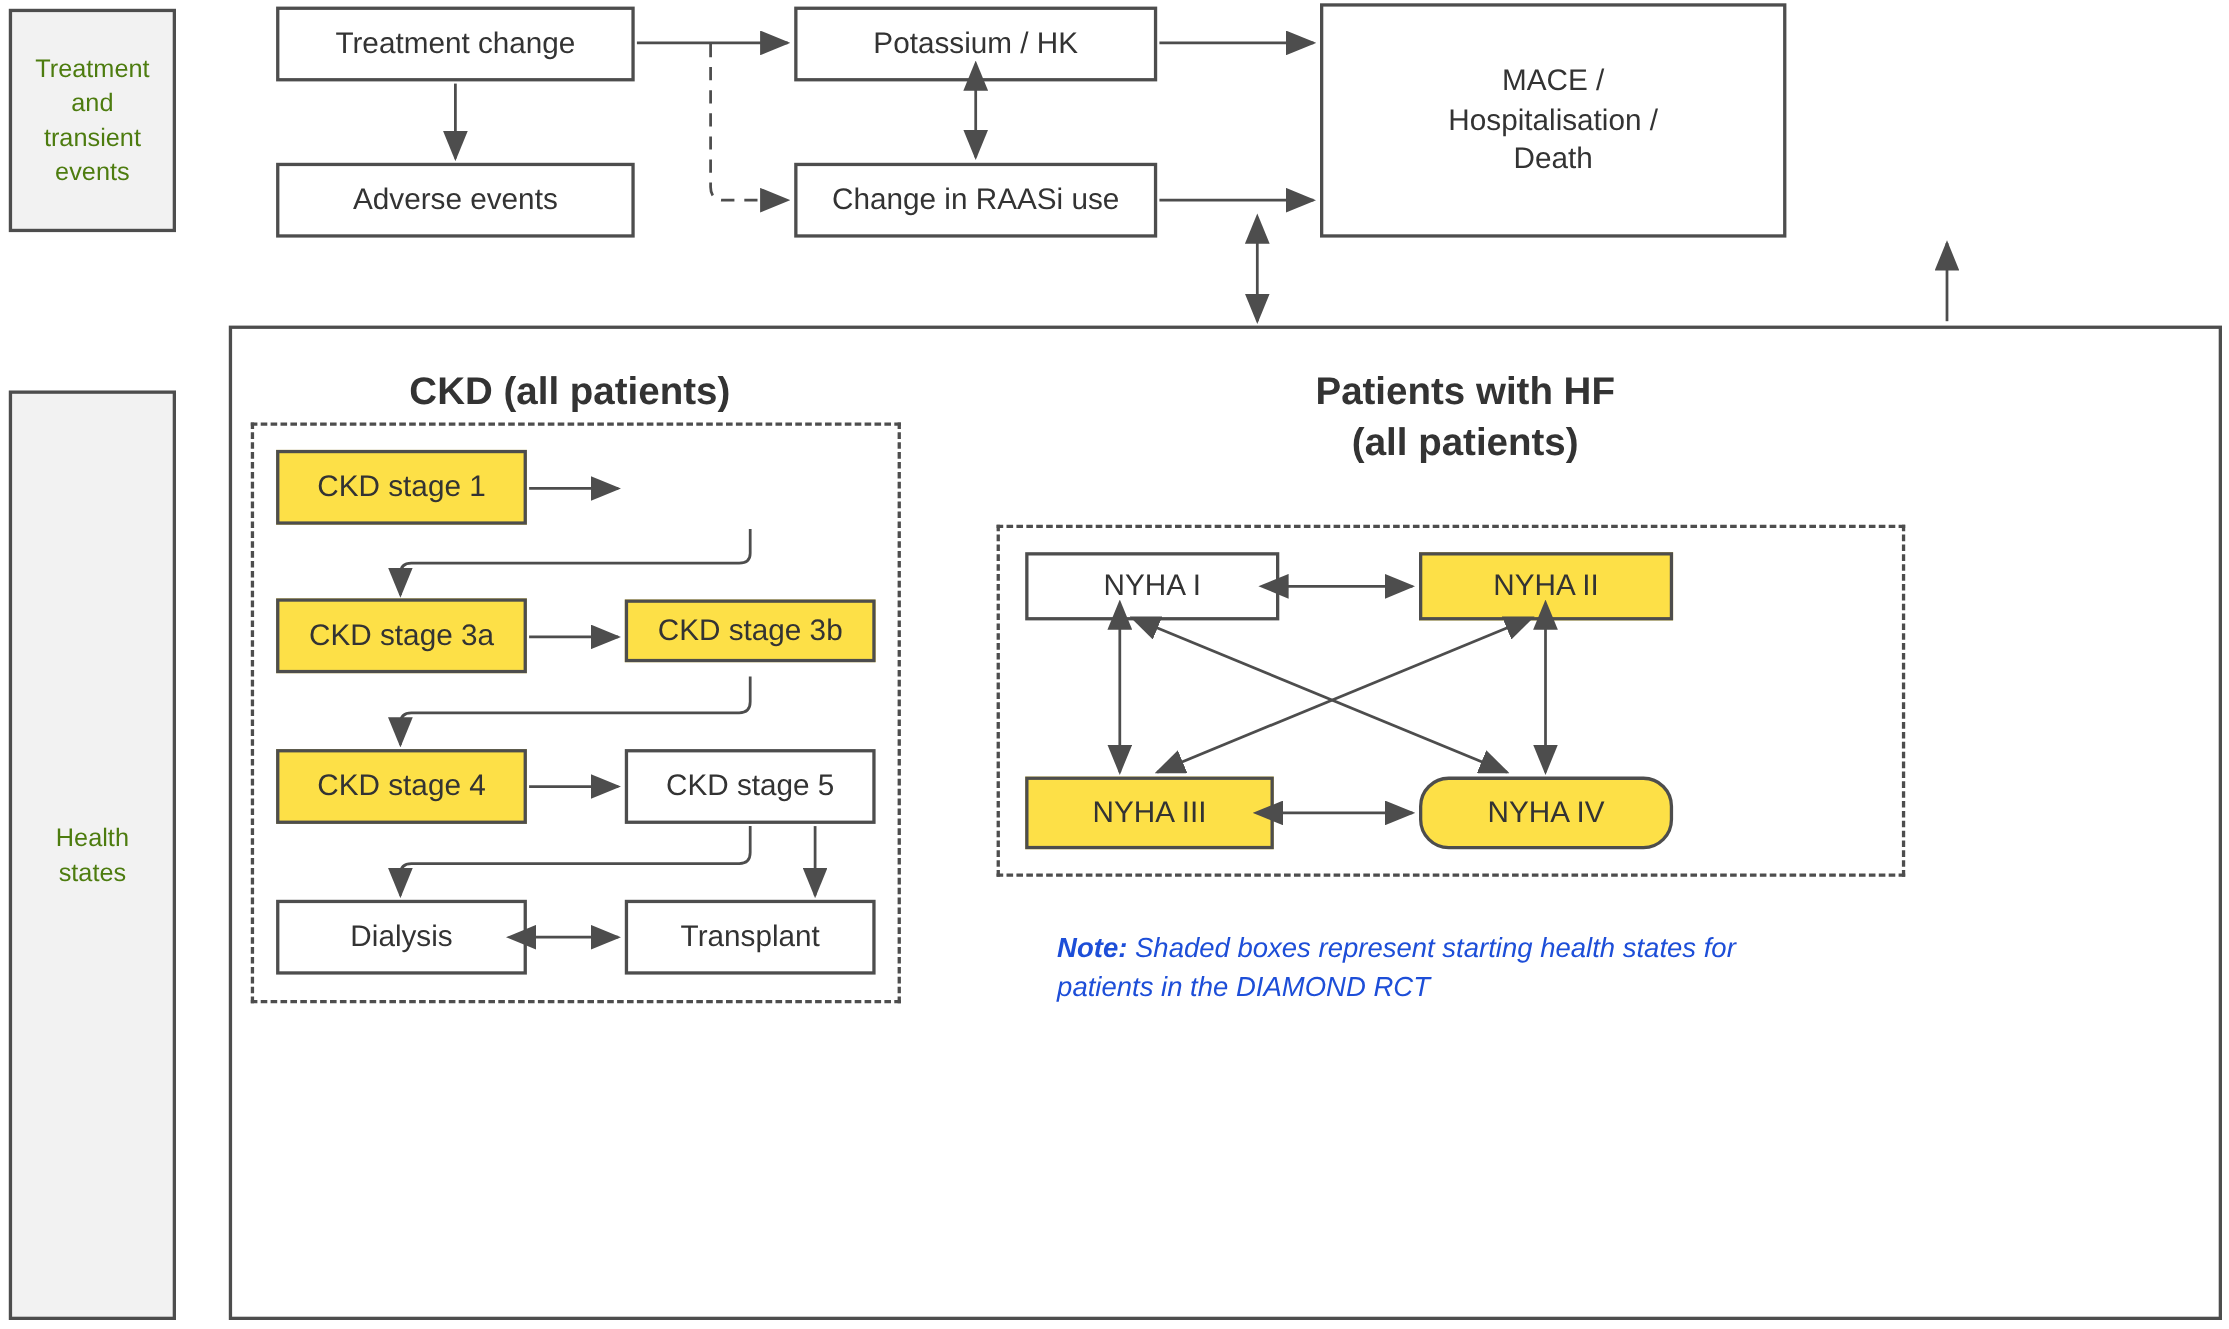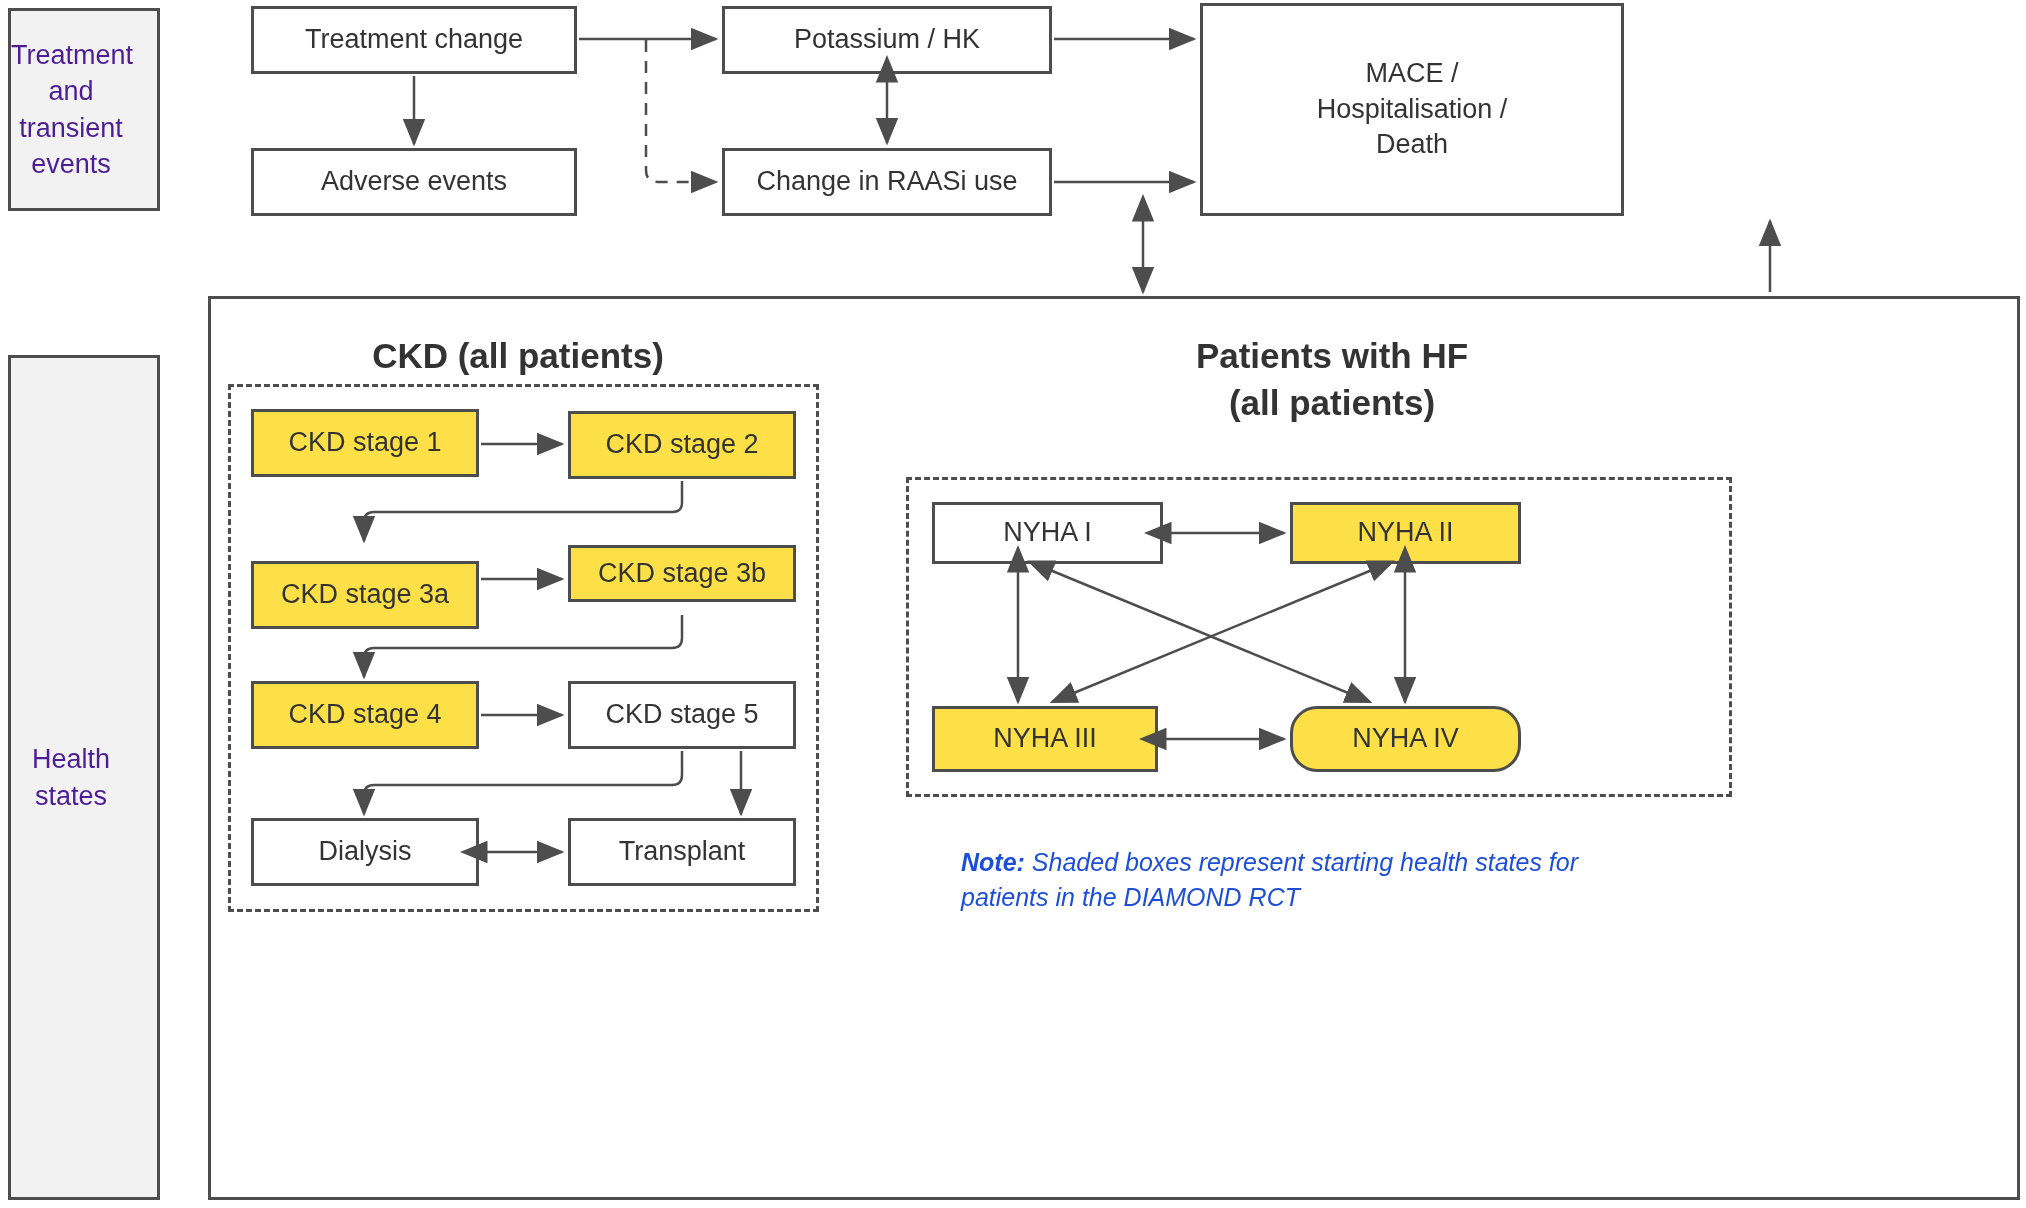--- a/index.html
+++ b/index.html
@@ -34,23 +34,24 @@
   .box.shaded {
     background: #fde047;
   }
   .band {
     position: absolute;
     box-sizing: border-box;
     border: 3px solid #4d4d4d;
     background: #f2f2f2;
     display: flex;
     align-items: center;
+    justify-content: center;
     text-align: center;
-    color: #4c1d95;
-    font-size: 27px;
+    color: #4d7c0f;
+    font-size: 23px;
     line-height: 1.35;
     font-family: "Liberation Sans", sans-serif;
   }
   .container-box {
     position: absolute;
     box-sizing: border-box;
     border: 3px solid #4d4d4d;
     background: transparent;
   }
   .dashed-box {
@@ -127,25 +128,22 @@
 
   <div class="group-title" style="left:300px; top:332px; width:436px;">
     <span>CKD (all patients)</span>
   </div>
 
   <div class="dashed-box" style="left:228px; top:384px; width:591px; height:528px;"></div>
 
   <div class="box shaded" style="left:251px; top:409px; width:228px; height:68px;">
     <span>CKD stage 1</span>
   </div>
-  <div class="box shaded" style="left:568px; top:411px; width:228px; height:68px;">
-    <span>CKD stage 2</span>
-  </div>
-
-  <div class="box shaded" style="left:251px; top:561px; width:228px; height:68px;">
+
+  <div class="box shaded" style="left:251px; top:544px; width:228px; height:68px;">
     <span>CKD stage 3a</span>
   </div>
   <div class="box shaded" style="left:568px; top:545px; width:228px; height:57px;">
     <span>CKD stage 3b</span>
   </div>
 
   <div class="box shaded" style="left:251px; top:681px; width:228px; height:68px;">
     <span>CKD stage 4</span>
   </div>
   <div class="box" style="left:568px; top:681px; width:228px; height:68px;">

